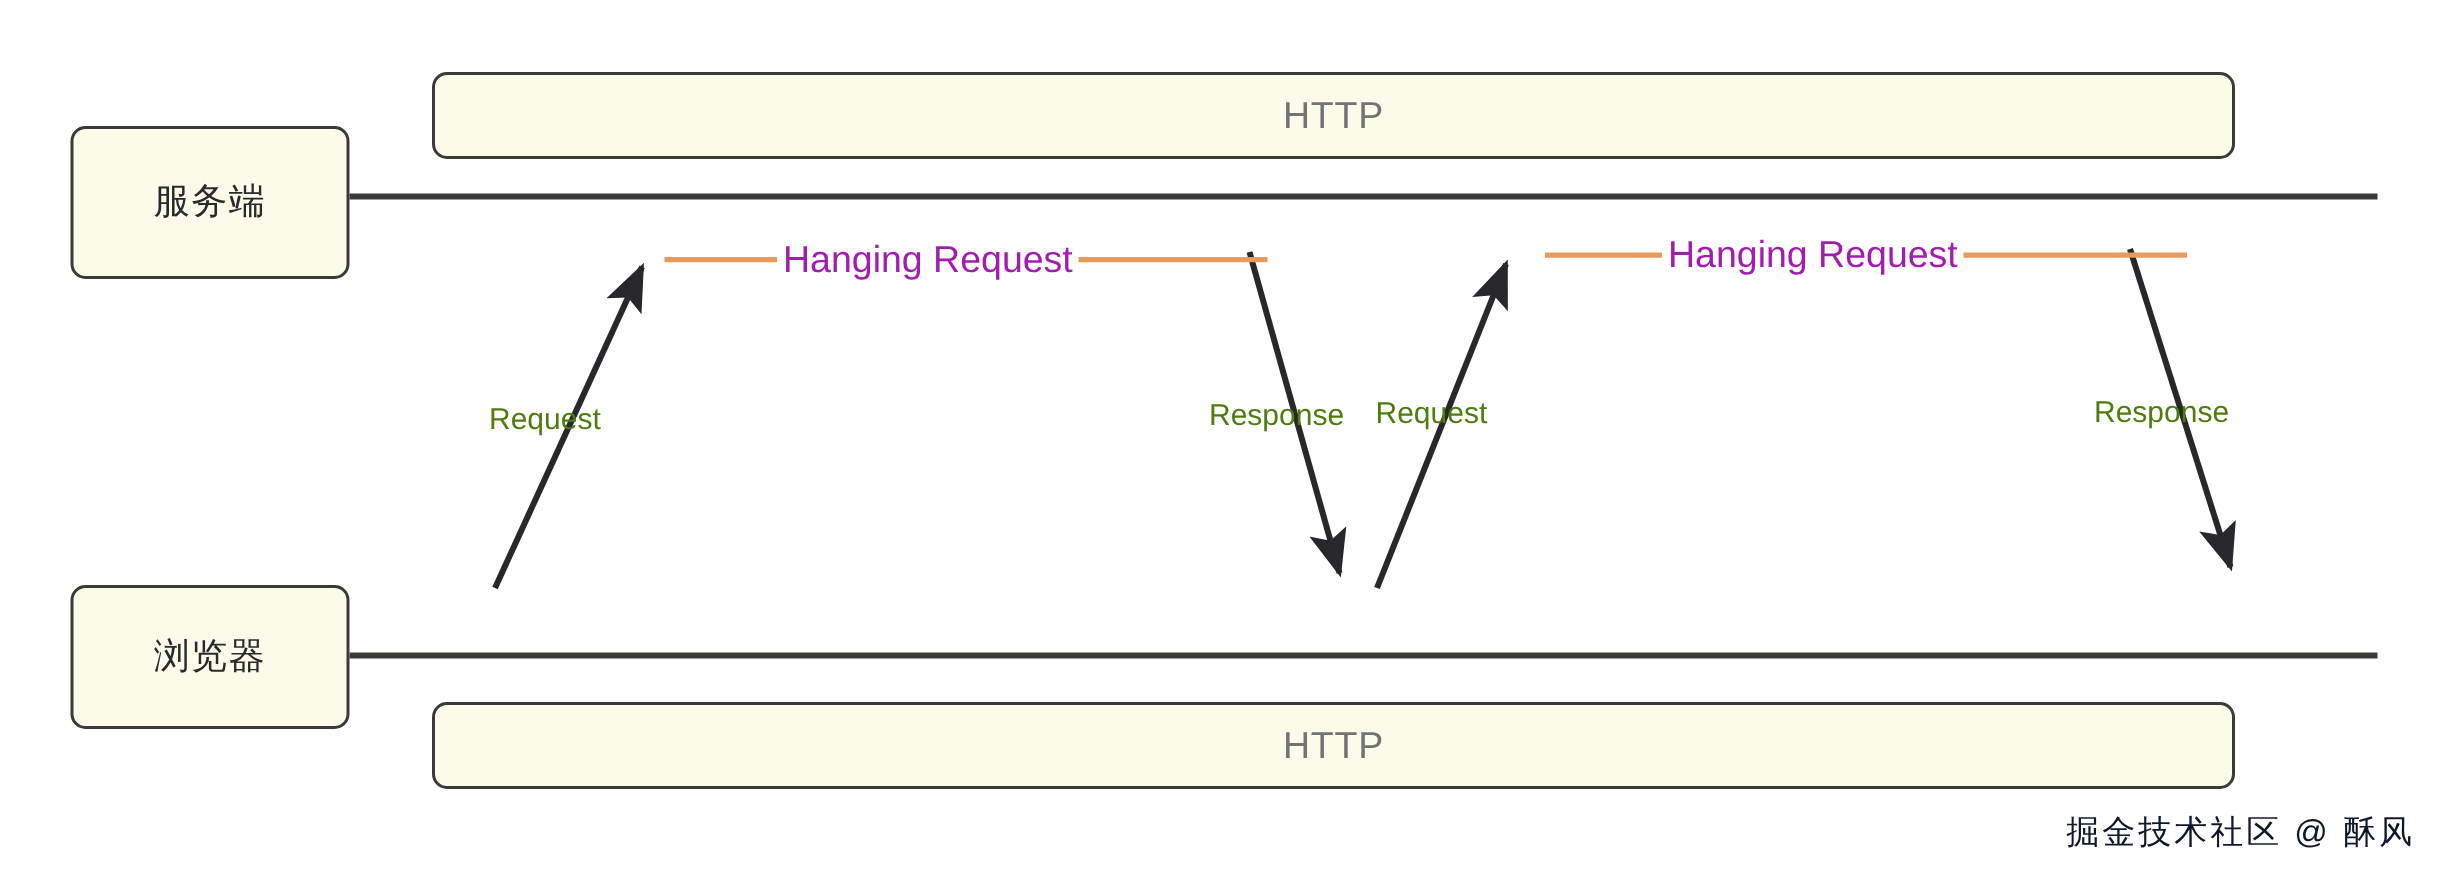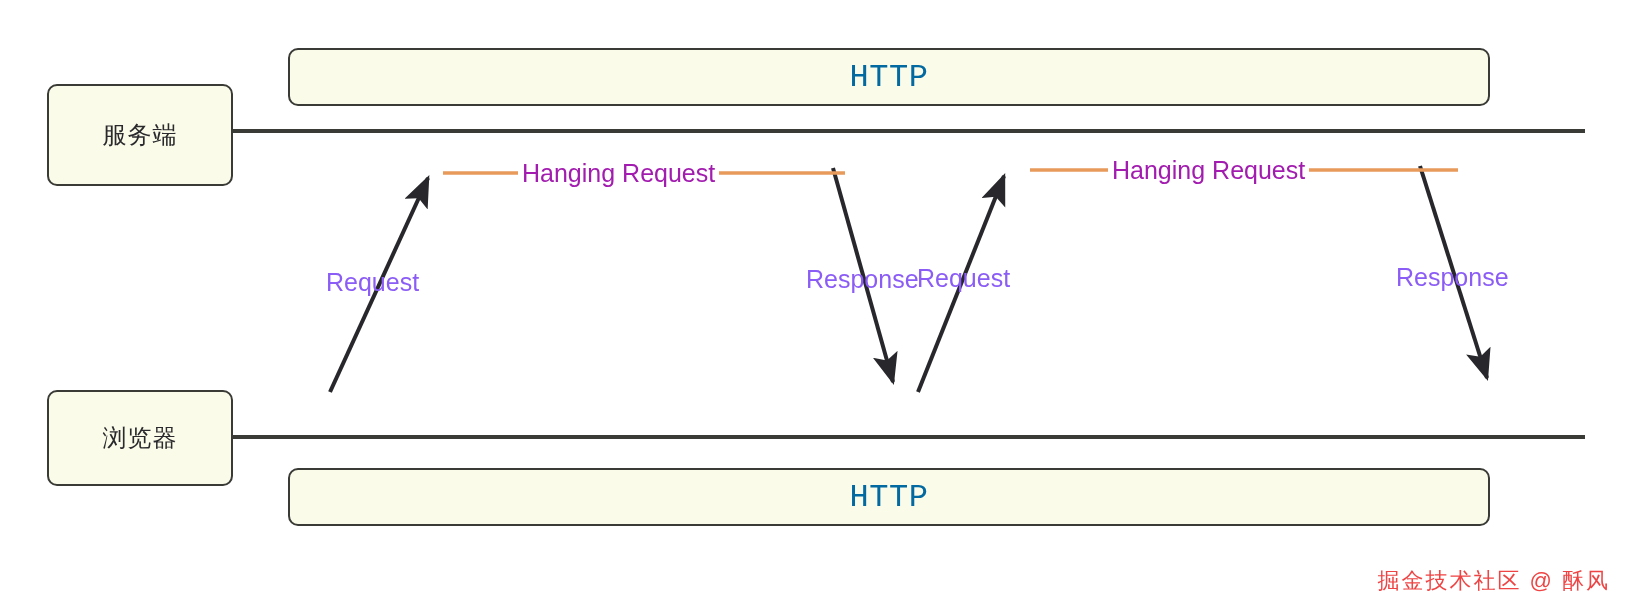--- a/index.html
+++ b/index.html
@@ -48,52 +48,51 @@
     position: absolute;
     box-sizing: border-box;
     background: #fbfbe9;
     border: 2.5px solid #3a3a36;
     border-radius: 10px;
     display: flex;
     align-items: center;
     justify-content: center;
   }
   .http-label {
-    font-size: 32px;
-    color: #0369a1;
+    font-size: 25px;
+    color: #737373;
     letter-spacing: 0.5px;
-    font-family: Liberation Mono, monospace;
   }
   .actor-server  { left: 47px;  top: 84px;  width: 186px; height: 102px; }
   .actor-browser { left: 47px;  top: 390px; width: 186px; height: 96px; }
   .bar-top    { left: 288px; top: 48px;  width: 1202px; height: 58px; }
   .bar-bottom { left: 288px; top: 468px; width: 1202px; height: 58px; }
 
   .edge-label {
     position: absolute;
-    font-size: 25px;
-    color: #8b5cf6;
+    font-size: 20px;
+    color: #4d7c0f;
     white-space: nowrap;
     line-height: 1;
   }
   .hang-label {
     position: absolute;
     font-size: 25px;
     color: #a21caf;
     background: #ffffff;
     padding: 0 4px;
     white-space: nowrap;
     line-height: 1;
   }
   .watermark {
     position: absolute;
     right: 22px;
-    bottom: 0;
+    bottom: 26px;
     font-size: 22px;
-    color: #ef4444;
+    color: #0f172a;
     letter-spacing: 2px;
     white-space: nowrap;
     user-select: none;
   }
 </style>
 </head>
 <body>
 
 <div id="stage">
 

